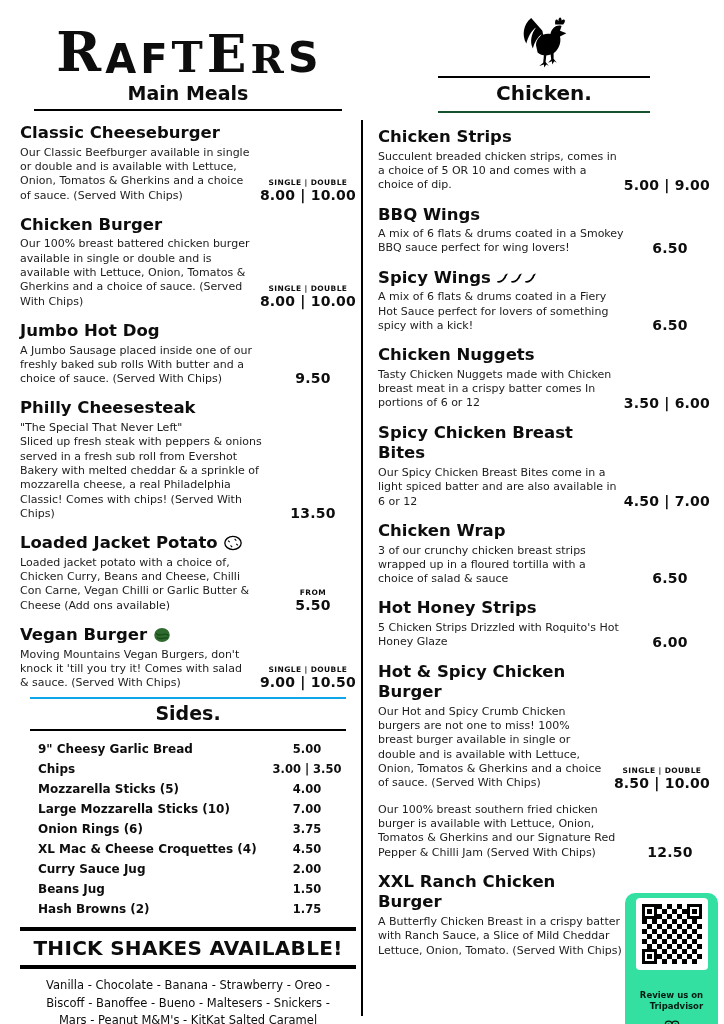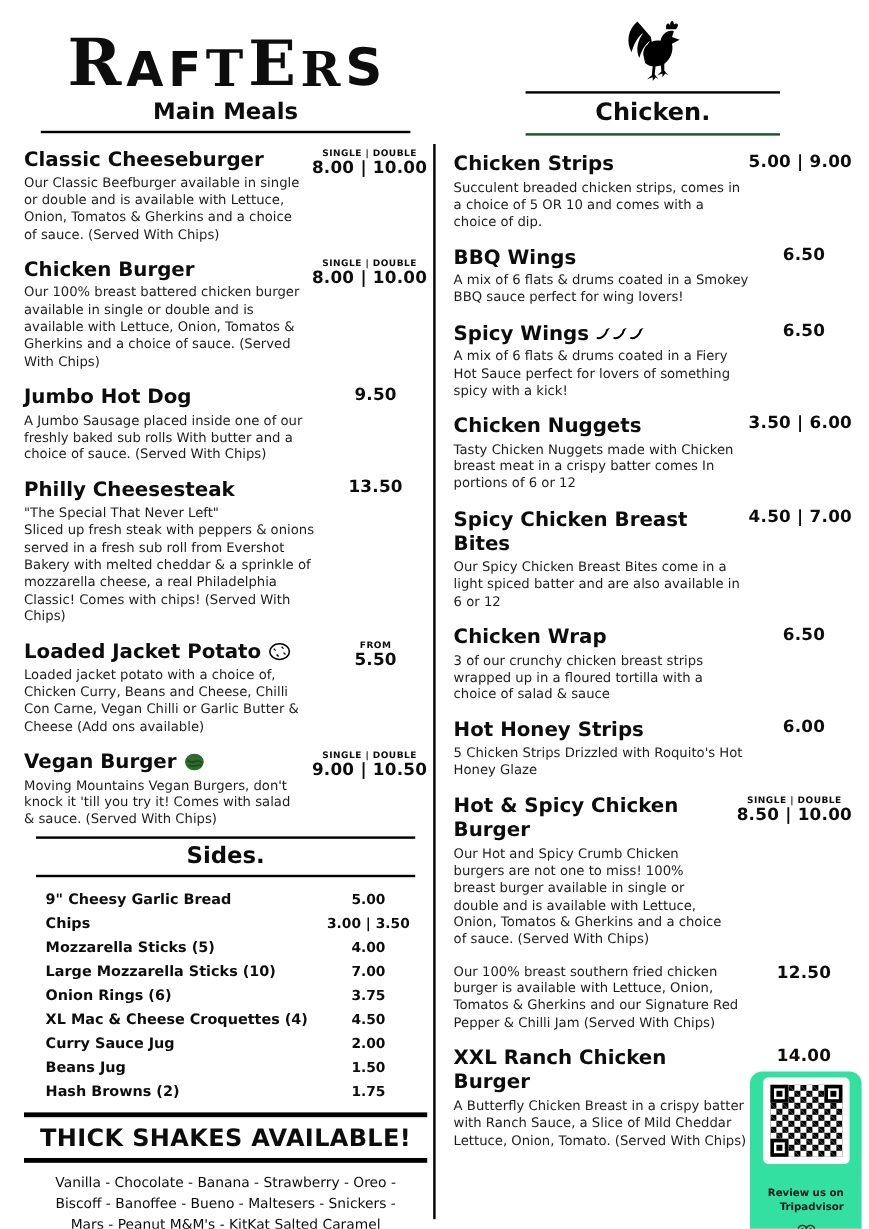--- a/index.html
+++ b/index.html
@@ -21,26 +21,26 @@
   .l2 { font-size:40px; font-weight:700; }
   .l3 { font-family:"DejaVu Serif",serif; font-size:42px; }
   .l4 { font-family:"DejaVu Serif",serif; font-size:52px; font-weight:900; }
   .l5 { font-family:"DejaVu Serif",serif; font-size:40px; }
   .l6 { font-size:43px; font-weight:800; }
 
   
   .h-main   { text-align:center; font-size:19px; font-weight:800; padding-bottom:5px;
               border-bottom:2.5px solid #000; margin:0 14px 1px; }
   .h-sides  { text-align:center; font-size:19px; font-weight:800; padding:3px 0 5px;
-              border-top:2px solid #000000; border-bottom:2px solid #000; margin:6px 10px 8px; }
+              border-top:2px solid #0ea5e9; border-bottom:2px solid #000; margin:6px 10px 8px; }
   .h-chicken{ width:212px; margin:4px auto 14px; text-align:center; font-size:20px; font-weight:800;
               padding:3px 0 6px; border-top:2px solid #000; border-bottom:2px solid #14532d; }
 
   
-  .mi { display:flex; align-items:flex-start; margin-bottom:7px;margin-top:12px; }
+  .mi { display:flex; align-items:flex-end; margin-bottom:7px;margin-top:12px; }
   .mi-body { flex:1; padding-right:6px; }
   .mi-name { font-size:16.5px; font-weight:700; margin-bottom:2px; display:flex; align-items:center; gap:5px; line-height:1.25; }
   .mi-desc { font-size:11px; line-height:1.3; color:#1c1c1c; white-space:pre-line; }
   .mi-price { min-width:86px; text-align:center; }
   .col-right .mi-price { min-width:80px; }
   .price-label { font-size:7.5px; font-weight:700; letter-spacing:0.4px; }
   .price-value { font-size:14px; font-weight:700; letter-spacing:0.2px; }
 
   
   .side-row { display:flex; justify-content:space-between; align-items:center;

